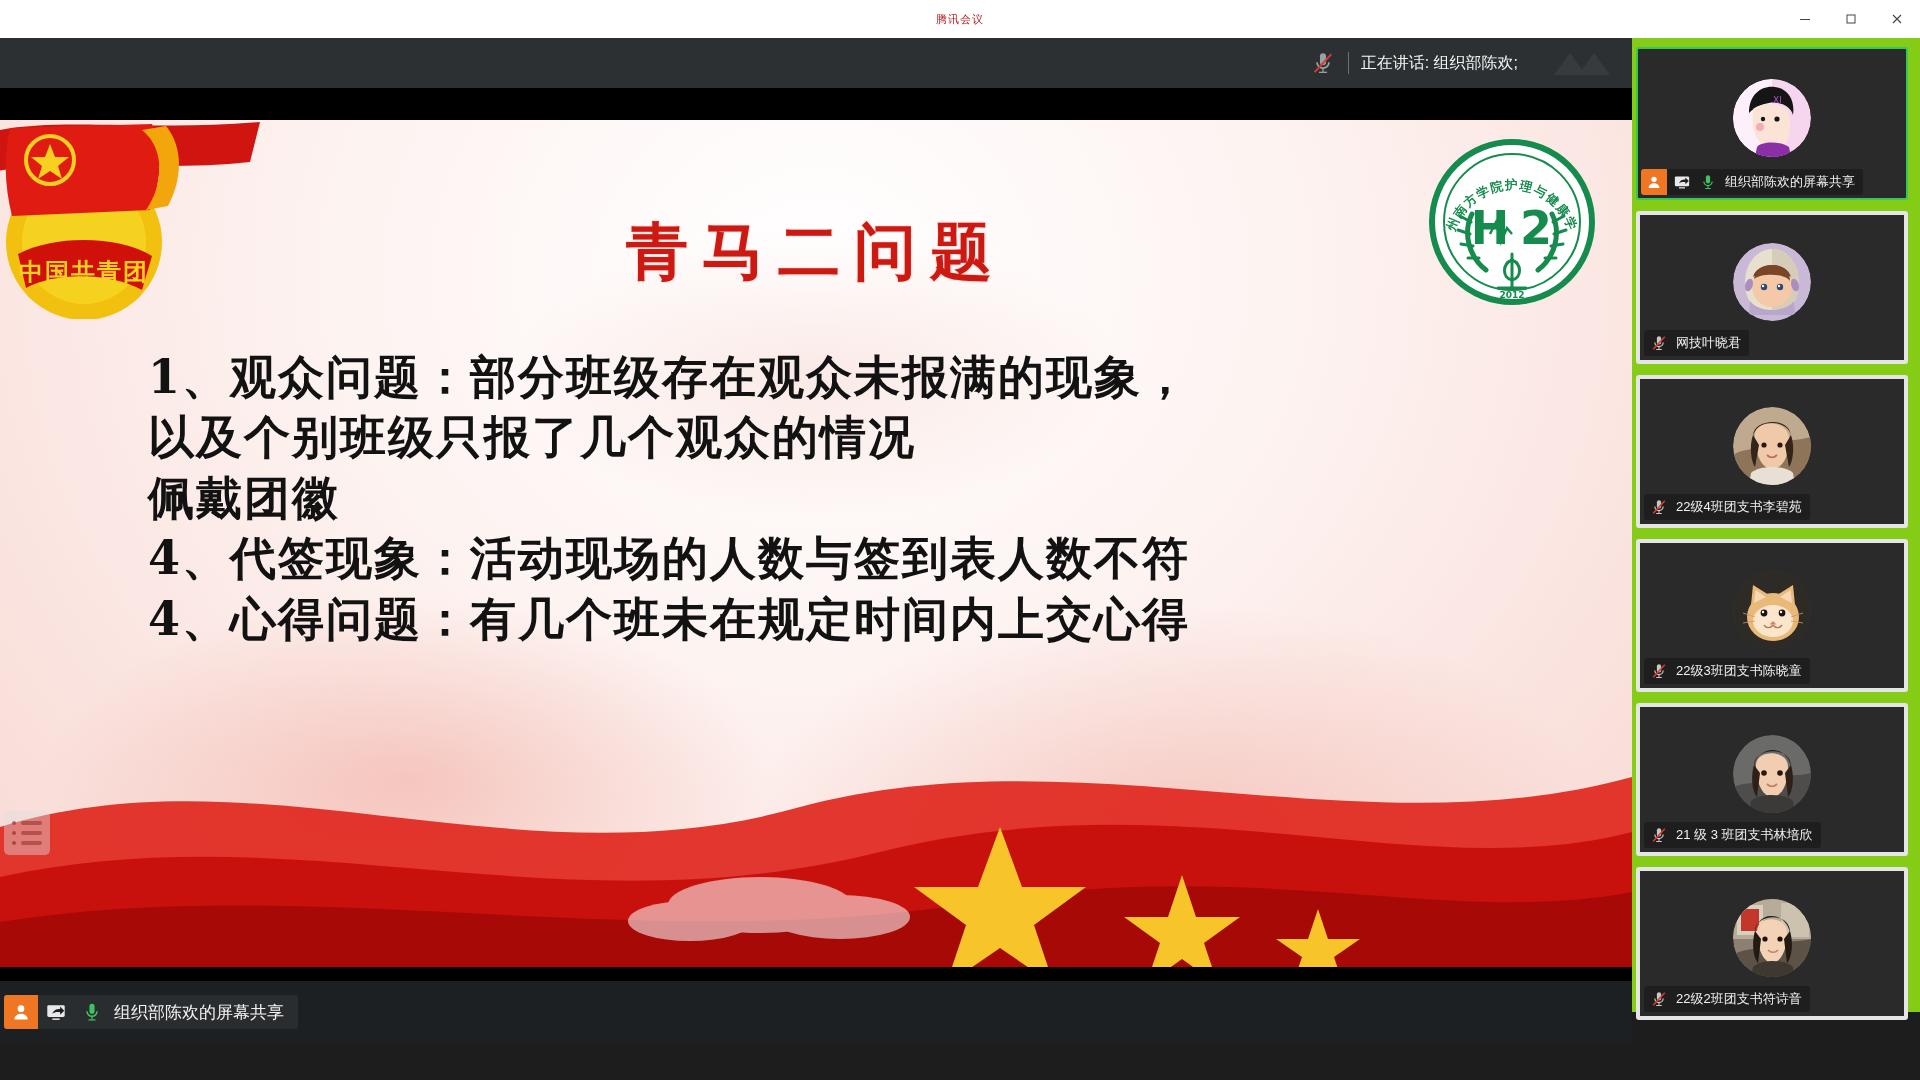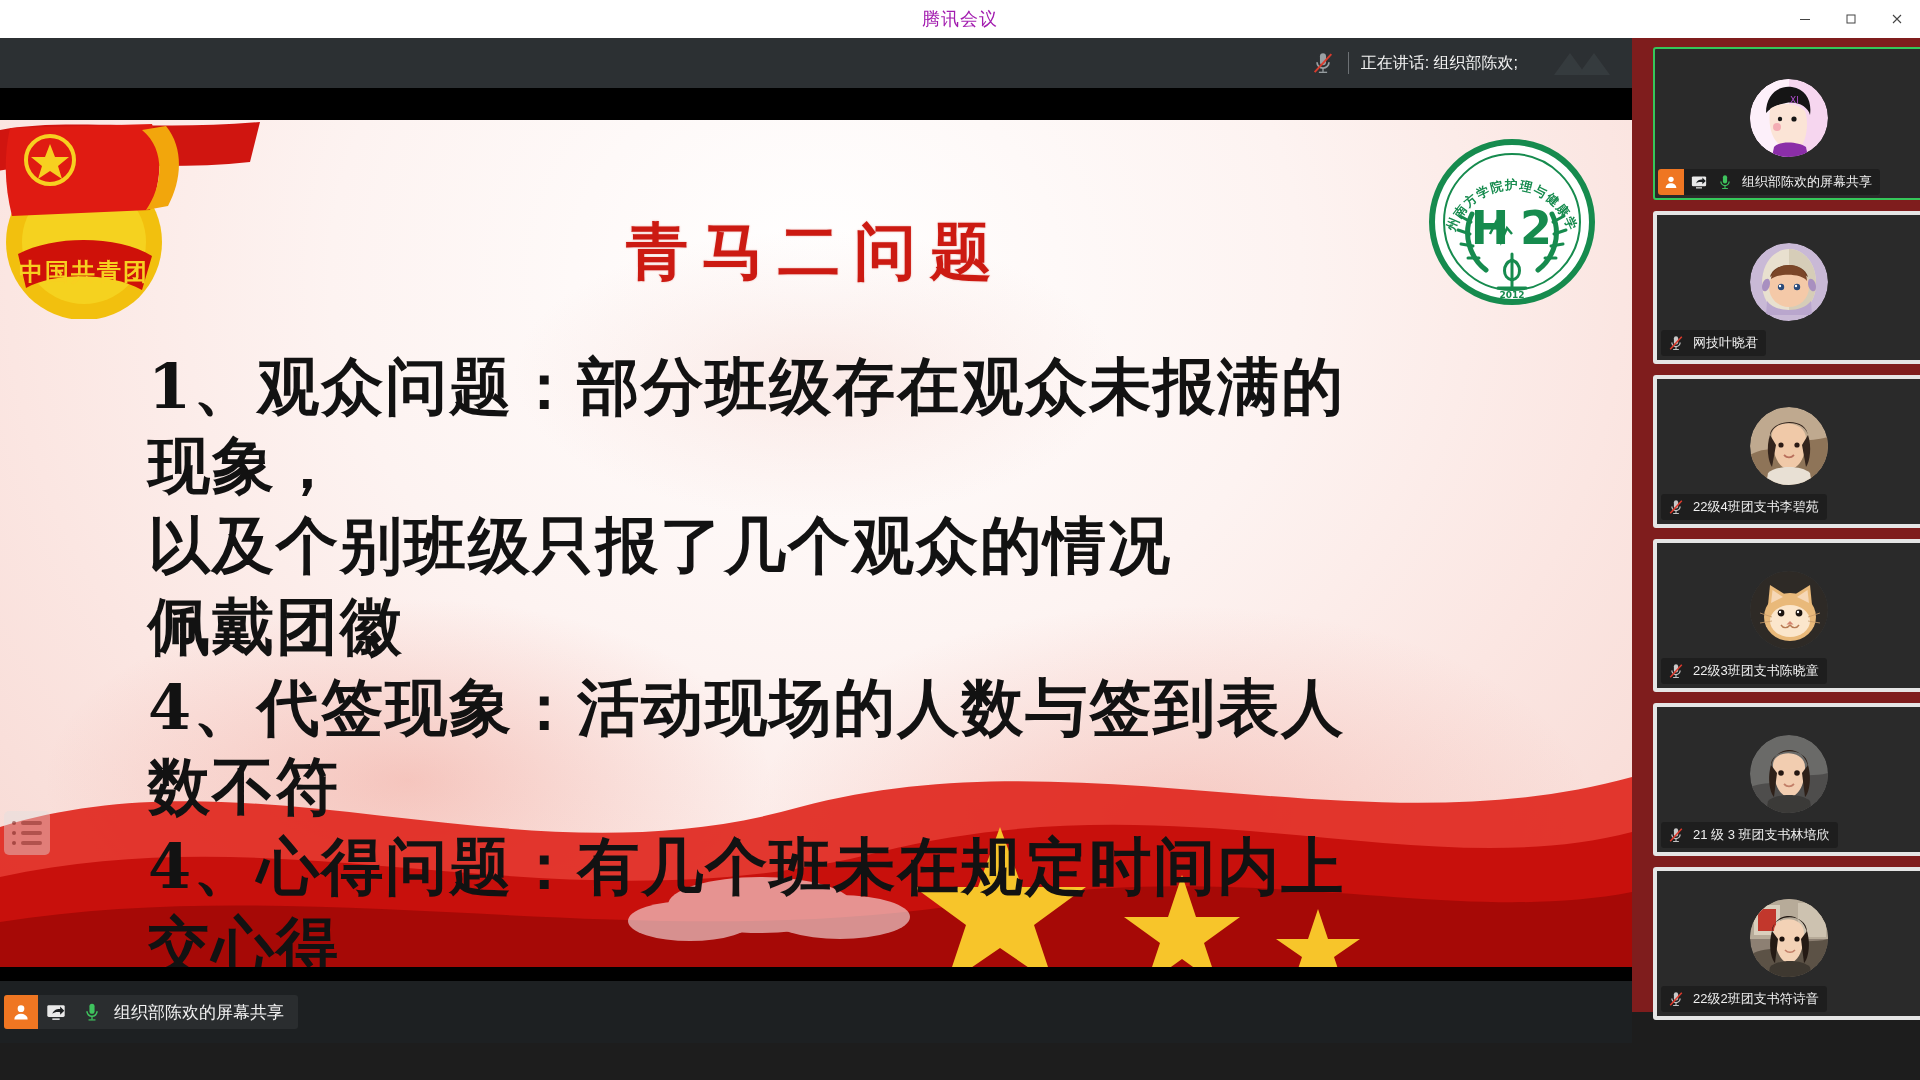--- a/index.html
+++ b/index.html
@@ -10,21 +10,21 @@
     background: #1c1c1c;
   }
 
   
   .titlebar {
     position: absolute; left: 0; top: 0; width: 1920px; height: 38px;
     background: #ffffff;
     display: flex; align-items: center; justify-content: center;
   }
   .titlebar-text {
-    font-size: 18px; color: #a21caf; letter-spacing: 1px;
+    font-size: 11px; color: #b91c1c; letter-spacing: 1px;
   }
   .win-controls {
     position: absolute; right: 0; top: 0; height: 38px;
     display: flex; align-items: center;
   }
   .win-btn {
     width: 46px; height: 38px;
     display: flex; align-items: center; justify-content: center;
     font-size: 15px; color: #444; cursor: default;
   }
@@ -86,21 +86,21 @@
     text-align: center;
     font-family: "DejaVu Serif", "Liberation Serif", serif;
     font-size: 62px; font-weight: 700; color: #cc1a12;
     letter-spacing: 14px;
     text-shadow: 0 0 2px rgba(190,20,10,.35);
   }
   .slide-body {
     position: absolute; left: 148px; top: 228px; width: 1200px;
     font-family: "DejaVu Serif", "Liberation Serif", serif;
     font-weight: 700;
-    font-size: 62px; line-height: 1.27; color: #121212;
+    font-size: 46px; line-height: 1.27; color: #121212;
     letter-spacing: 2px;
   }
   .slide-body p { margin: 0 0 2px 0; }
 
   
   .league-emblem { position: absolute; left: -8px; top: -6px; width: 278px; height: 205px; }
   
   .school-emblem { position: absolute; right: 36px; top: 18px; width: 168px; height: 168px; }
 
   
@@ -130,21 +130,21 @@
     display: flex; align-items: center; justify-content: center;
   }
   .pill-ico { width: 26px; height: 26px; margin: 0 5px; display:flex; align-items:center; justify-content:center;}
   .pill-text {
     font-size: 17px; color: #f2f2f2; padding: 0 14px 0 4px; white-space: nowrap;
   }
 
   
   .rail {
     position: absolute; right: 0; top: 0; width: 288px; height: 974px;
-    background: #7f1d1d; padding: 9px 8px 0 21px;
+    background: #84cc16; padding: 9px 8px 0 4px;
   }
   .tile {
     position: relative; width: 272px; height: 153px;
     background: #2a2a2a; border: 4px solid #e5e5e5; border-radius: 3px;
     margin-bottom: 11px; overflow: hidden;
   }
   .tile.active { border: 2px solid #35c75a; }
   .avatar {
     position: absolute; left: 50%; top: 46%; transform: translate(-50%,-50%);
     width: 78px; height: 78px; border-radius: 50%; overflow: hidden;

